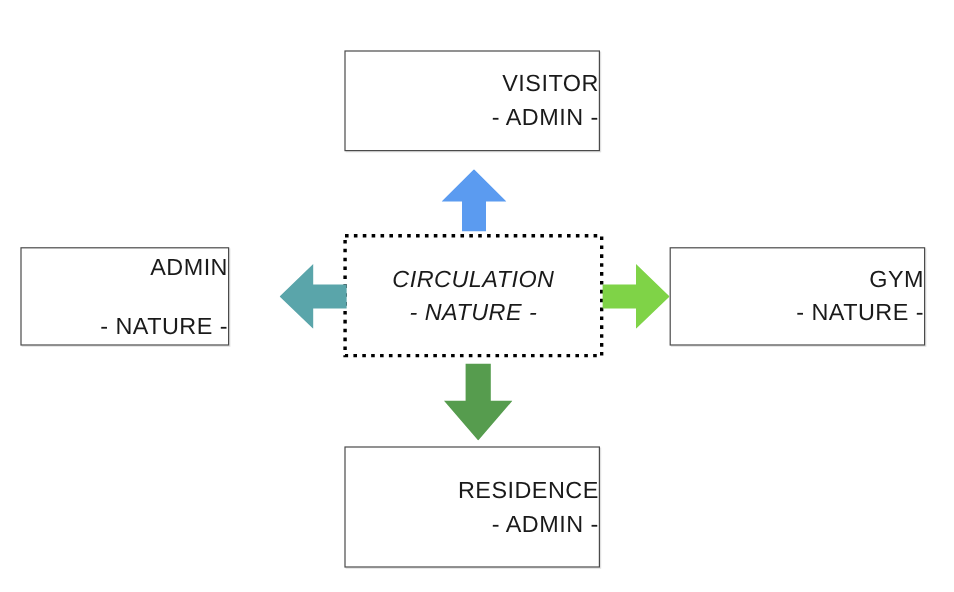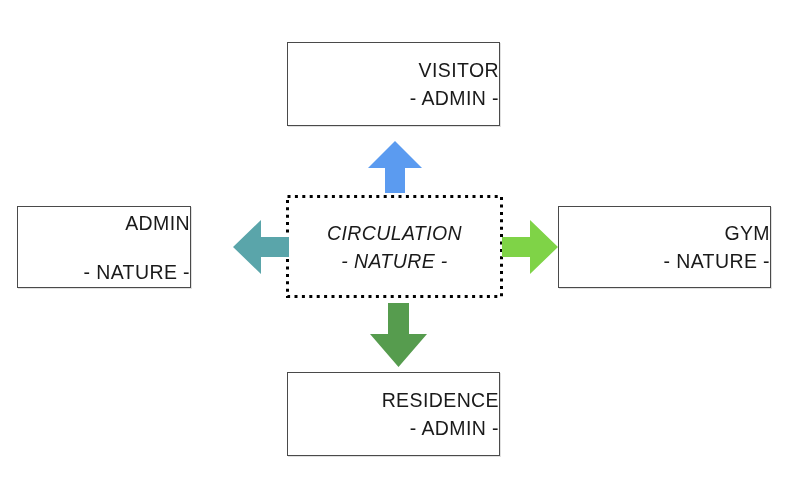--- a/index.html
+++ b/index.html
@@ -33,21 +33,21 @@
   .box .l1, .box .l2 {
     font-size: 19.5px;
     line-height: 28px;
     letter-spacing: 0.4px;
     color: #1a1a1a;
     white-space: nowrap;
   }
   #box-top    { left: 287px; top: 42px;  width: 213px; height: 84px; }
   #box-left   { left: 17px;  top: 206px; width: 174px; height: 82px; gap: 21px; }
   #box-right  { left: 558px; top: 206px; width: 213px; height: 82px; }
-  #box-bottom { left: 287px; top: 372px; width: 213px; height: 84px; }
+  #box-bottom { left: 287px; top: 372px; width: 213px; height: 101px; }
   #box-center { left: 286px; top: 195px; width: 217px; height: 103px; font-style: italic; }
   #box-center .dotted-frame {
     position: absolute;
     left: 0; top: 0;
     width: 100%; height: 100%;
     pointer-events: none;
   }
   .arrow {
     position: absolute;
     display: block;

